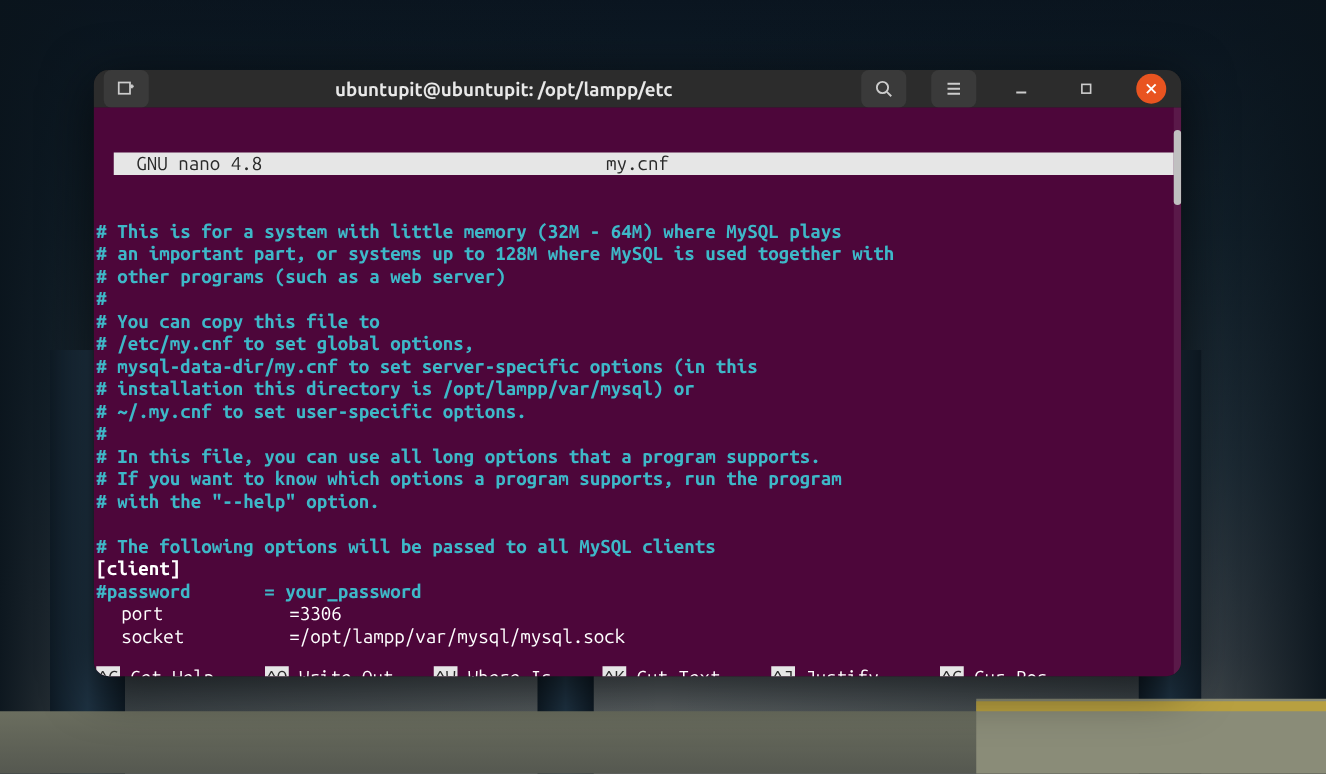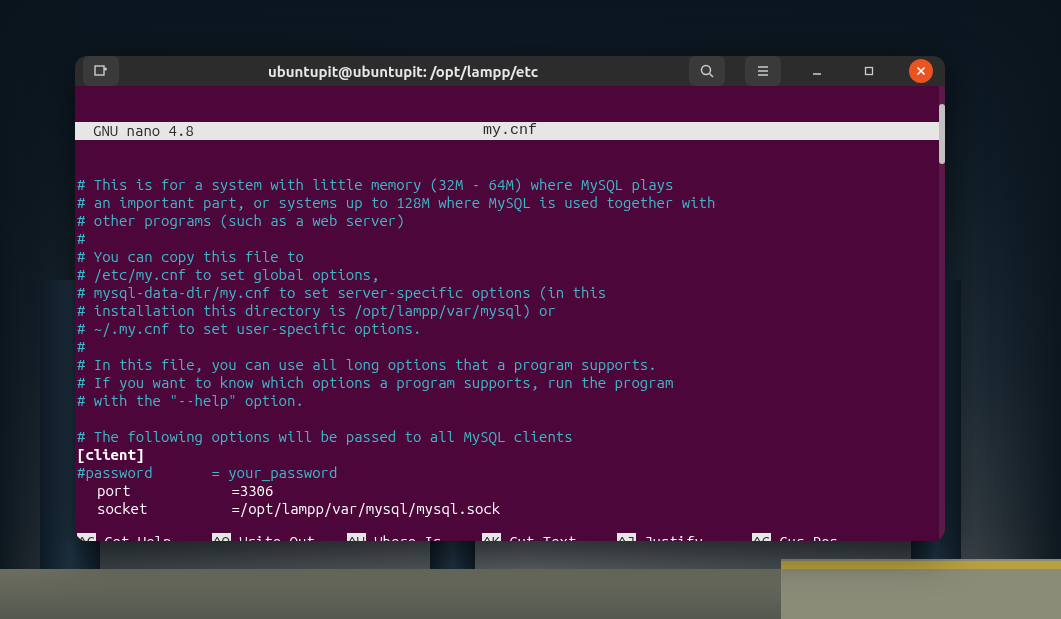--- a/index.html
+++ b/index.html
@@ -143,28 +143,29 @@
       padding: 0;
       font-family: 'Ubuntu Mono', monospace;
       white-space: pre;
     }
     .nano-top {
       background: #e6e6e6;
       color: #2a2a2a;
       padding: 0 2px;
       display: flex;
       font-weight: normal;
+      margin-left: 16px;
     }
     .nano-top-left { padding-left: 16px; }
-    .nano-top-center { position: absolute; left: 0; right: 0; text-align: center; pointer-events: none; font-family: Liberation Mono, monospace;}
+    .nano-top-center { position: absolute; left: 0; right: 0; text-align: center; pointer-events: none;}
     .file-content {
       padding: 0 2px;
       color: #fff;
     }
-    .comment { color: #3eb8c8; }
+    .comment { color: #3eb8c8; font-weight: bold; }
     .section { color: #ffffff; font-weight: bold; }
     .value { color: #ffffff; margin-left: 20px; }
     .nano-footer {
       position: absolute;
       bottom: 0;
       left: 0;
       right: 6px;
       font-size: 15px;
       line-height: 18px;
       font-family: 'Ubuntu Mono', monospace;

